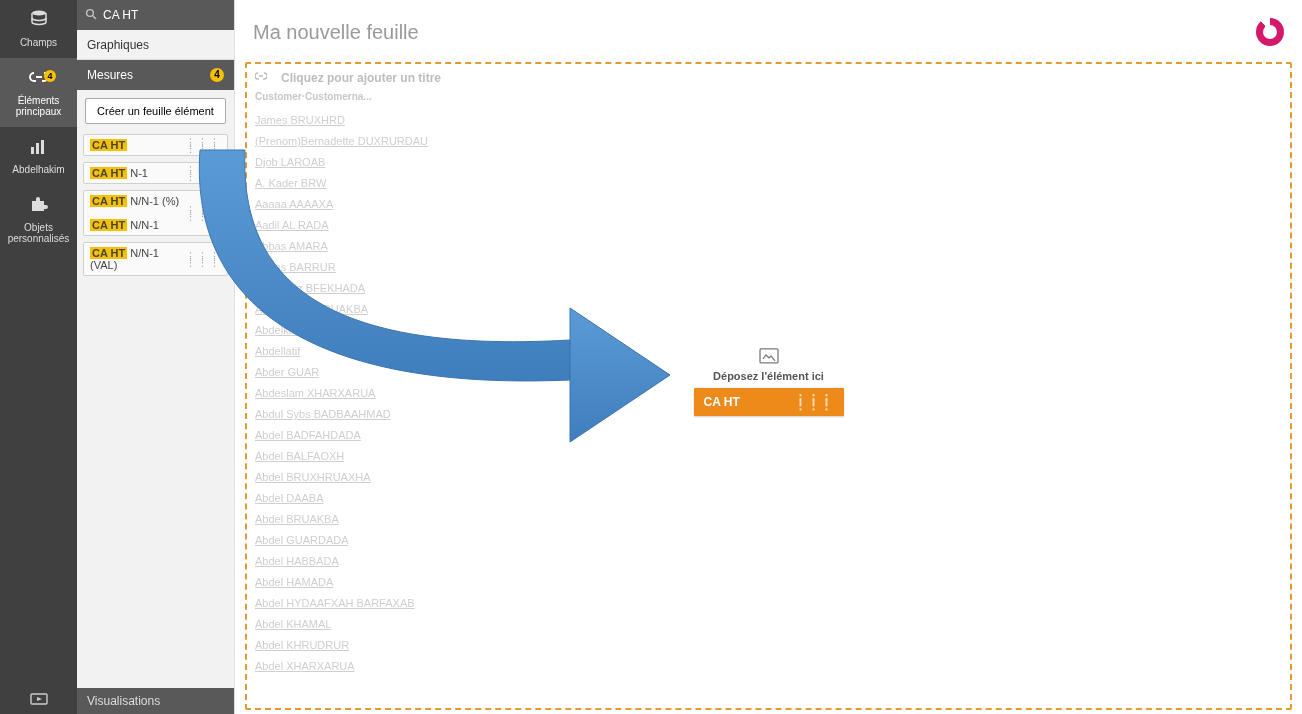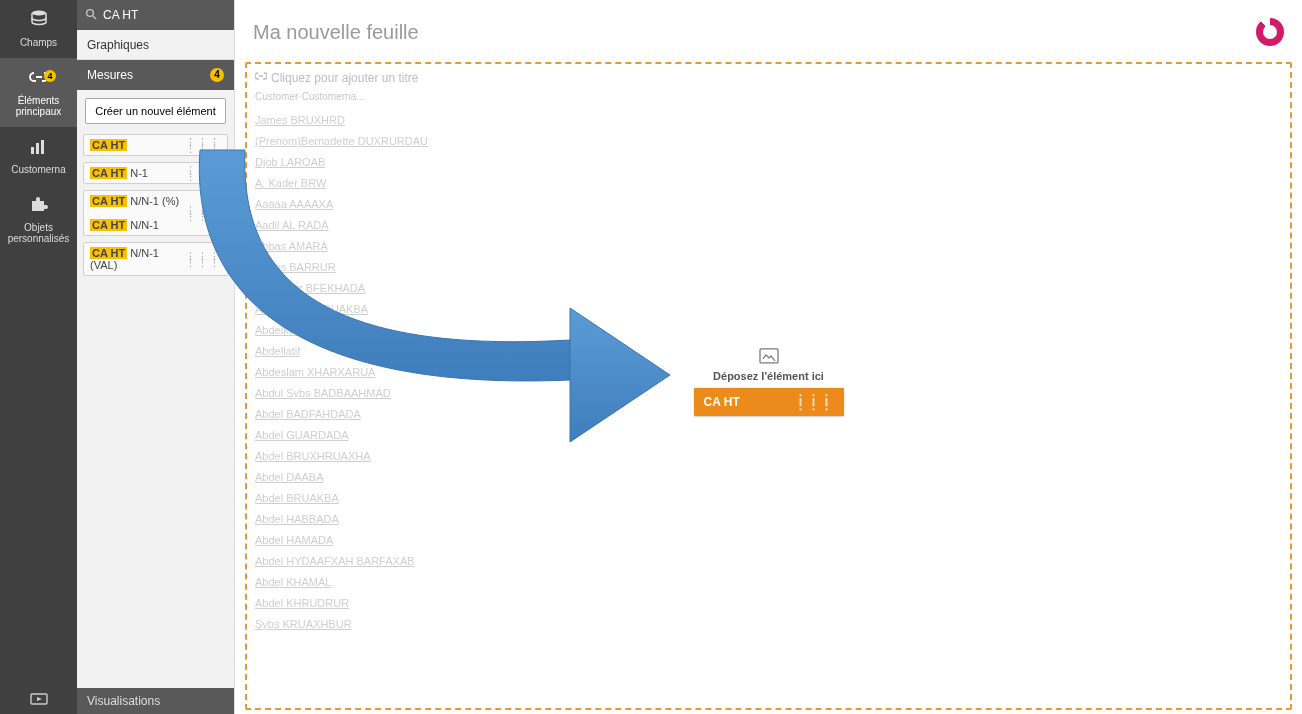--- a/index.html
+++ b/index.html
@@ -98,22 +98,22 @@
   .dropzone {
     width: 100%; height: 100%; border: 2px dashed #e69a2e; border-radius: 2px;
     position: relative; background: #fff;
   }
 
   
   .ghost {
     position: absolute; left: 8px; top: 6px; right: 8px; bottom: 6px; overflow: hidden;
     color: #c9c9c9; font-size: 11px;
   }
-  .ghost .ghost-title { font-size: 12px; color: #bdbdbd; margin-bottom: 6px; display: flex; align-items: center; gap: 4px;}
-  .ghost .ghost-chain { font-size: 10px; color: #c7c7c7; margin-bottom: 2px; }
+  .ghost .ghost-title { font-size: 12px; color: #bdbdbd; margin-bottom: 6px; display: flex; align-items: center; gap: 14px; font-weight: bold;}
+  .ghost .ghost-chain { font-size: 10px; color: #c7c7c7; margin-bottom: 2px; font-weight: bold; }
   .ghost .ghost-row {
     height: 21px; line-height: 21px; border-bottom: 0; color: #cfcfcf; text-decoration: underline;
   }
 
   
   .drop-target {
     position: absolute; left: 50%; top: 50%; transform: translate(-50%, -56%);
     width: 150px; text-align: center;
   }
   .drop-target .thumb { font-size: 16px; color: #7a7a7a; }
@@ -155,21 +155,21 @@
 principaux</span>
   </div>
   <div class="nav-item">
     <span class="icon">
       <svg width="18" height="16" viewBox="0 0 18 16">
           <rect x="1" y="8" width="3" height="7" fill="#ddd"></rect>
           <rect x="6" y="4" width="3" height="11" fill="#ddd"></rect>
           <rect x="11" y="1" width="3" height="14" fill="#ddd"></rect>
         </svg>
     </span>
-    <span>Customerna</span>
+    <span>Abdelhakim</span>
   </div>
   <div class="nav-item">
     <span class="icon">
       <svg width="18" height="18" viewBox="0 0 18 18">
           <path d="M2 6h4V4a2 2 0 1 1 4 0v2h4v4h2a2 2 0 1 1 0 4h-2v2H2z" fill="#ddd"></path>
         </svg>
     </span>
     <span style="white-space:pre-line">Objets
 personnalisés</span>
   </div>
@@ -197,21 +197,21 @@
 
   <div class="section">
     <span>Graphiques</span>
   </div>
   <div class="section dark">
     <span>Mesures</span>
     <span class="count">4</span>
   </div>
 
   <div class="create-wrap">
-    <button class="create-btn">Créer un nouvel élément</button>
+    <button class="create-btn">Créer un feuille élément</button>
   </div>
 
   <div class="measures-list">
     <div class="measure">
       <span><span class="hl">CA HT</span><span></span></span>
       <span class="grip">⋮⋮⋮<br>⋮⋮⋮</span>
     </div>
     <div class="measure">
       <span><span class="hl">CA HT</span><span> N-1</span></span>
       <span class="grip">⋮⋮⋮<br>⋮⋮⋮</span>
@@ -260,33 +260,35 @@
             <div class="ghost-row">Djob LAROAB</div>
             <div class="ghost-row">A. Kader BRW</div>
             <div class="ghost-row">Aaaaa AAAAXA</div>
             <div class="ghost-row">Aadil AL RADA</div>
             <div class="ghost-row">Abbas AMARA</div>
             <div class="ghost-row">Abbas BARRUR</div>
             <div class="ghost-row">Abdelaziz BFEKHADA</div>
             <div class="ghost-row">Abdelhakim BRUAKBA</div>
             <div class="ghost-row">Abdelkader RDAAIDRAG</div>
             <div class="ghost-row">Abdellatif</div>
+            <div class="ghost-row">Abder GUAR</div>
             <div class="ghost-row">Abdeslam XHARXARUA</div>
             <div class="ghost-row">Abdul Sybs BADBAAHMAD</div>
             <div class="ghost-row">Abdel BADFAHDADA</div>
-            <div class="ghost-row">Abdel GUARDADA</div>
+            <div class="ghost-row">Abdel BALFAOXH</div>
             <div class="ghost-row">Abdel BRUXHRUAXHA</div>
             <div class="ghost-row">Abdel DAABA</div>
             <div class="ghost-row">Abdel BRUAKBA</div>
+            <div class="ghost-row">Abdel GUARDADA</div>
             <div class="ghost-row">Abdel HABBADA</div>
             <div class="ghost-row">Abdel HAMADA</div>
             <div class="ghost-row">Abdel HYDAAFXAH BARFAXAB</div>
             <div class="ghost-row">Abdel KHAMAL</div>
             <div class="ghost-row">Abdel KHRUDRUR</div>
-            <div class="ghost-row">Sybs KRUAXHBUR</div>
+            <div class="ghost-row">Abdel XHARXARUA</div>
           </div>
       </div>
 
       <div class="drop-target">
         <div class="thumb">
           <svg width="20" height="16" viewBox="0 0 20 16">
               <rect x="1" y="1" width="18" height="14" rx="1" fill="none" stroke="#7a7a7a" stroke-width="1.3"></rect>
               <path d="M4 11l3-4 3 3 2-2 4 5" fill="none" stroke="#7a7a7a" stroke-width="1.3"></path>
             </svg>
         </div>

